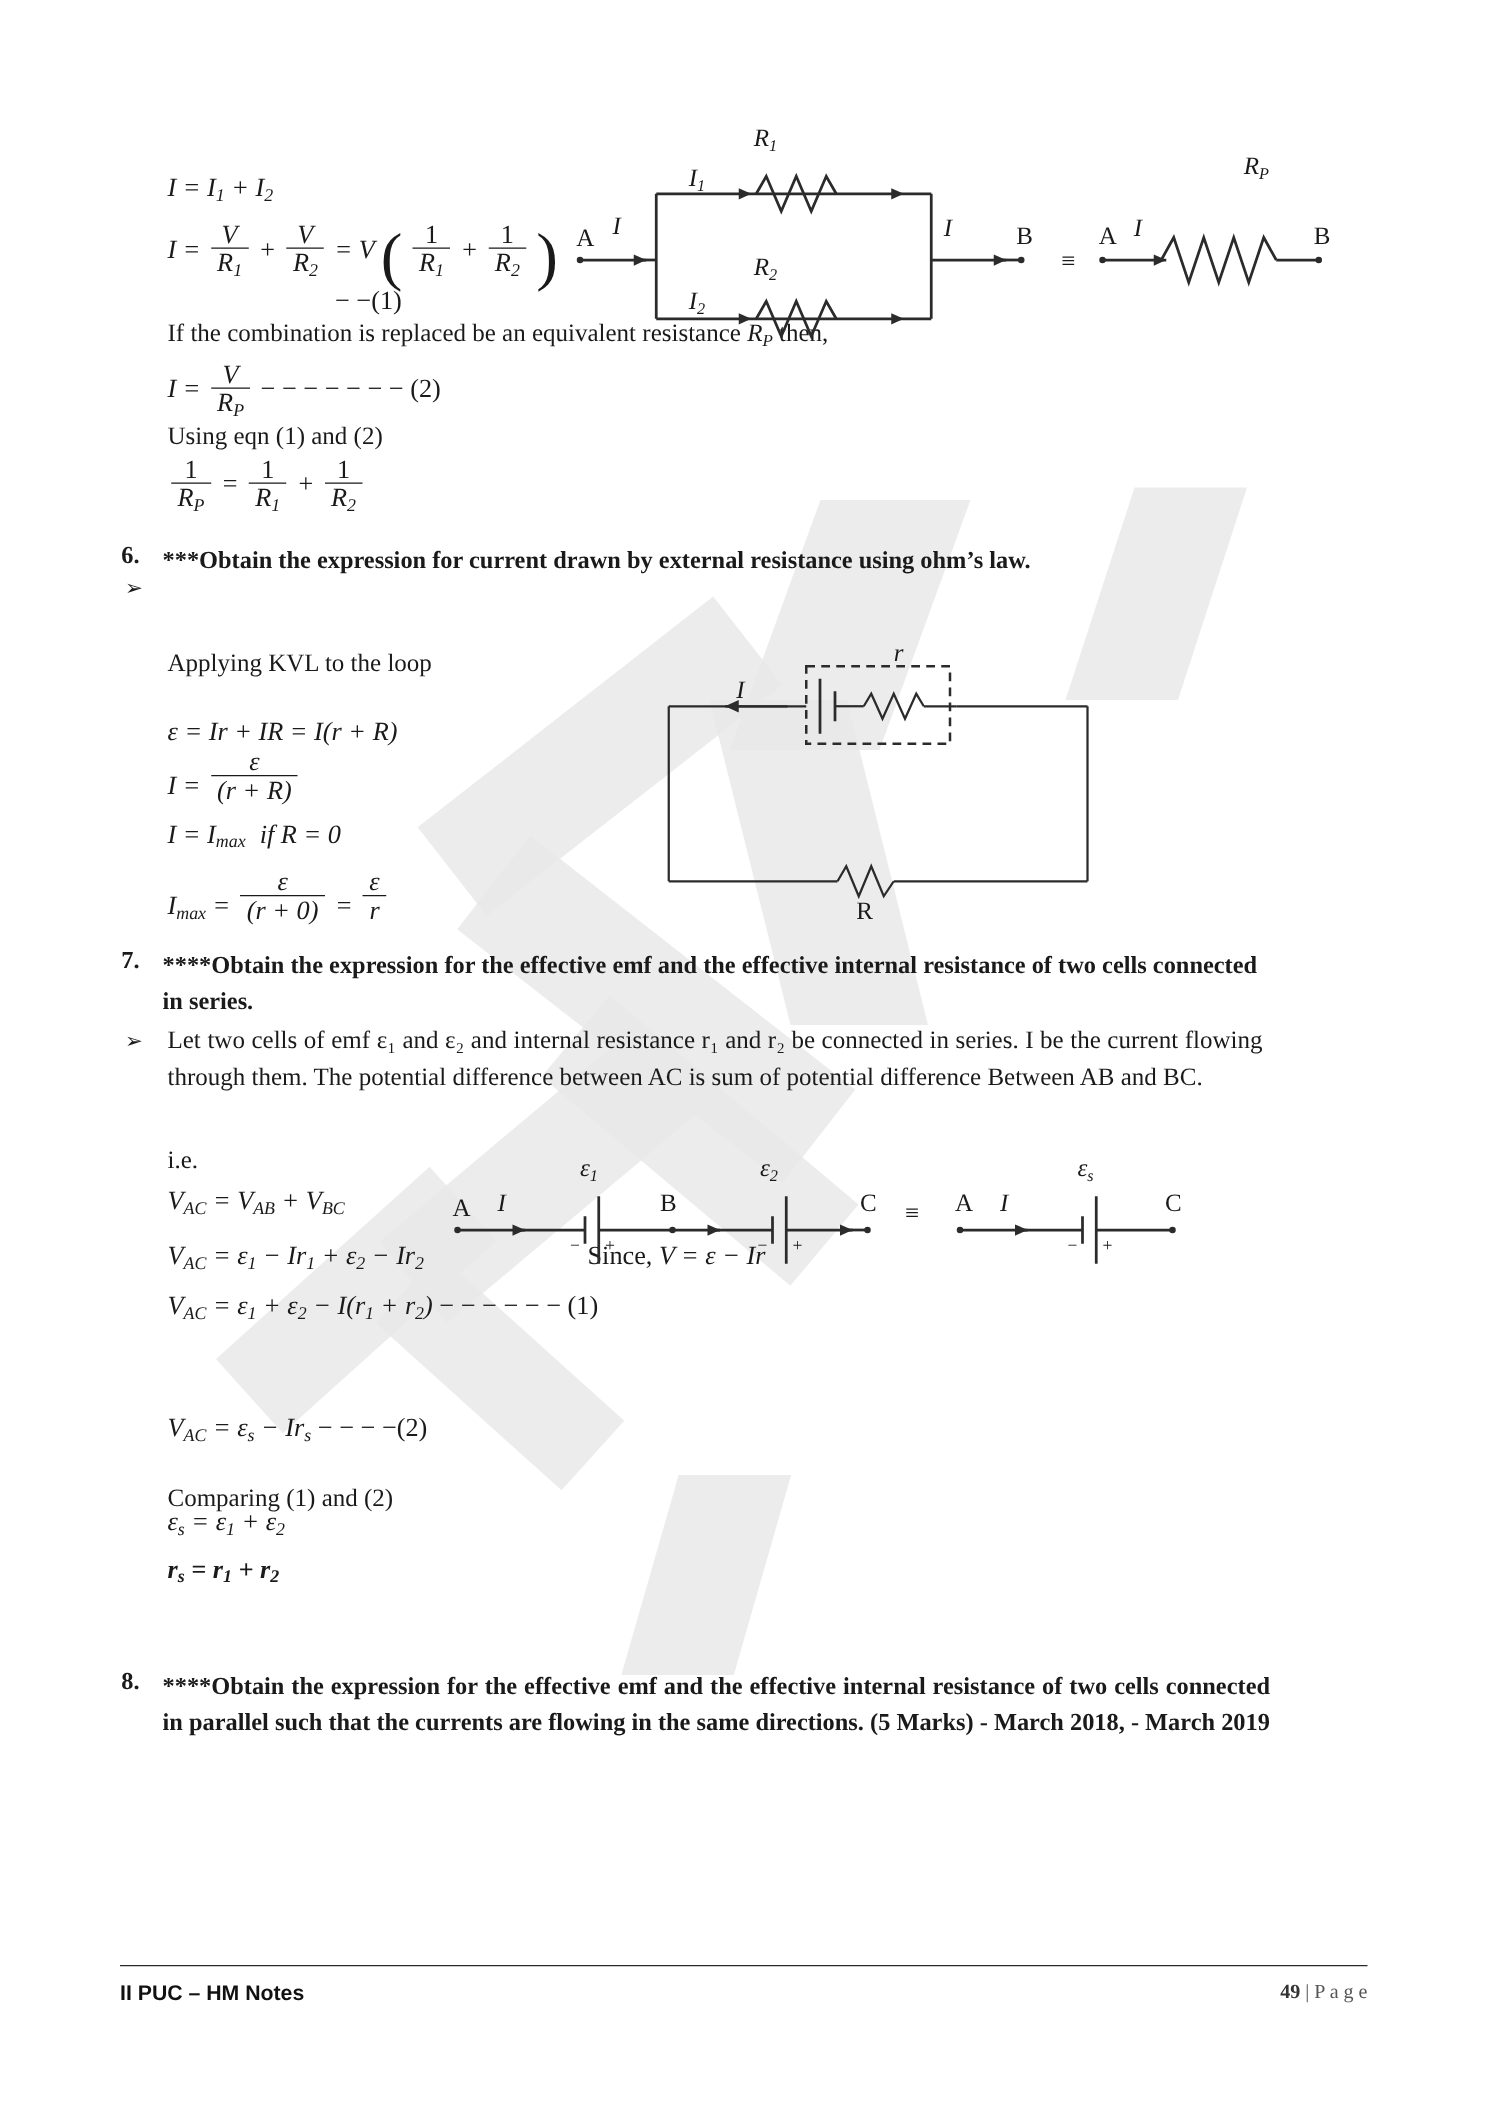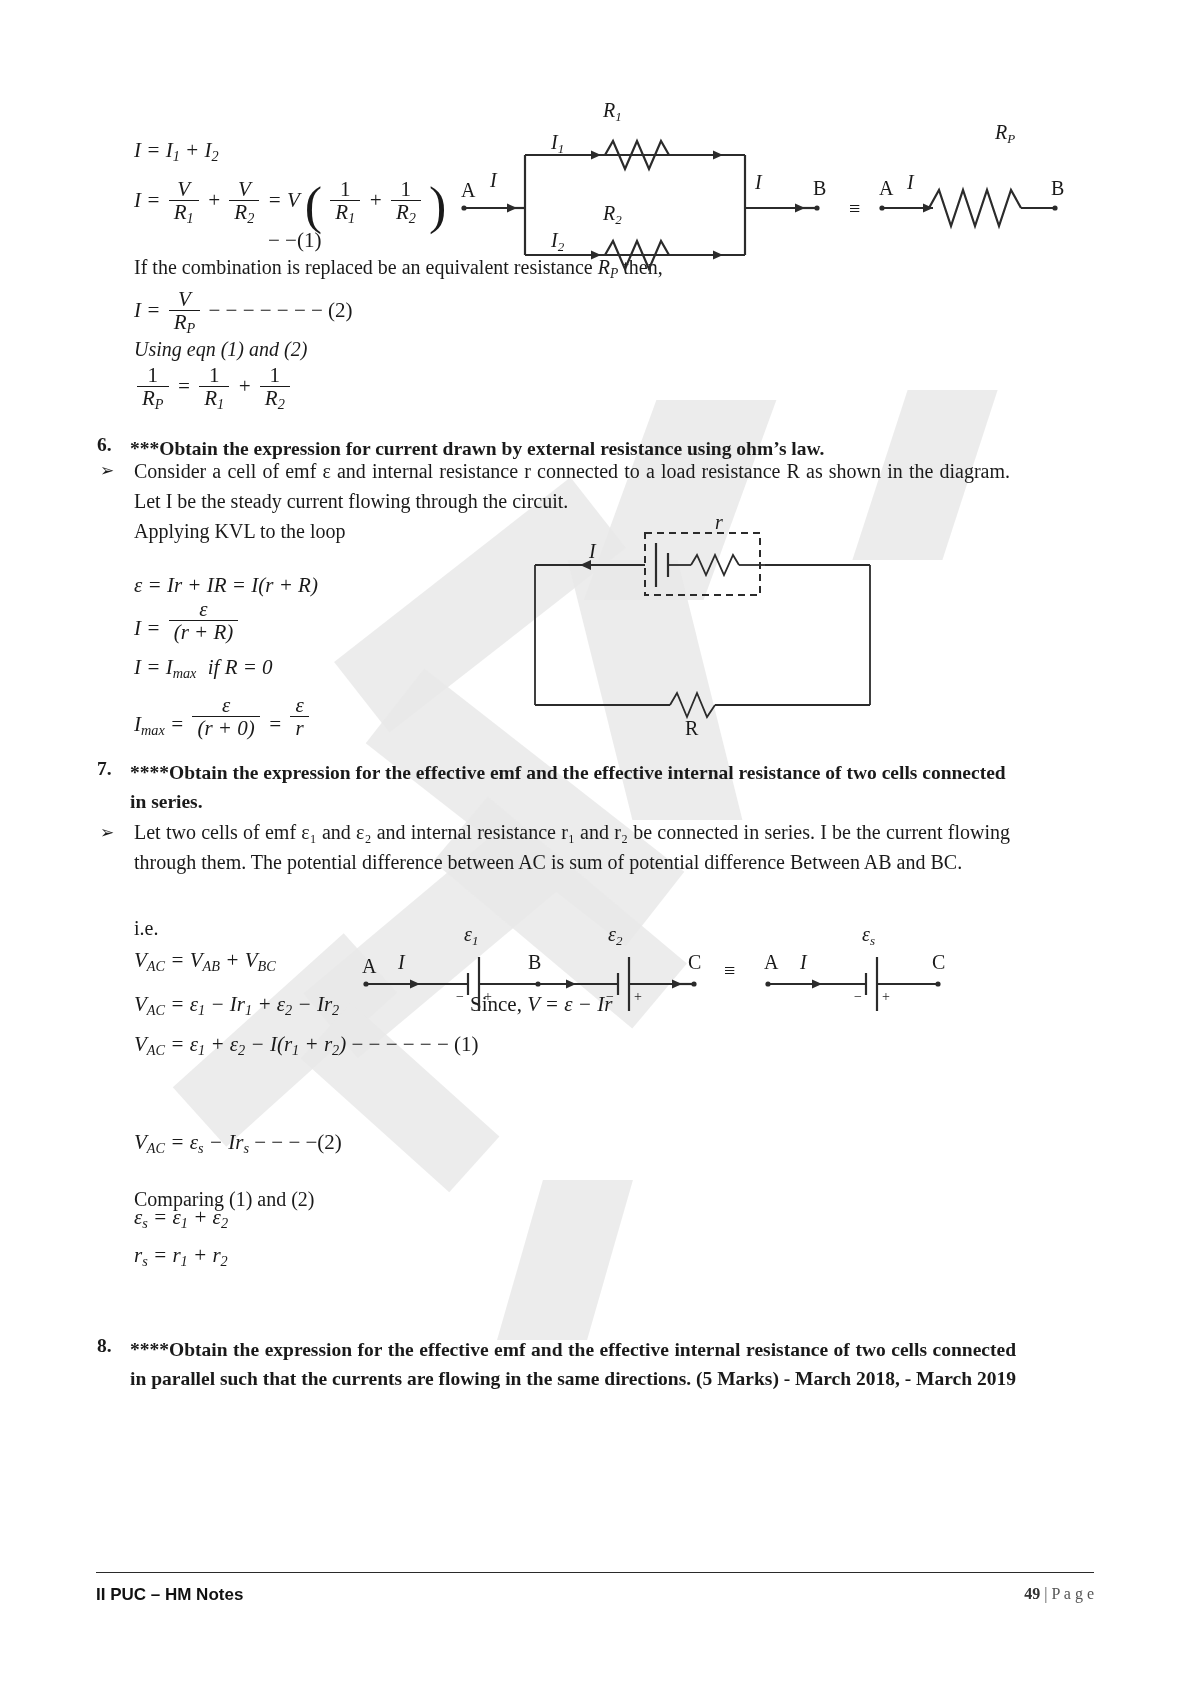--- a/index.html
+++ b/index.html
@@ -99,21 +99,21 @@
 <div class="txt" style="left:134px; top:256px;">
   If the combination is replaced be an equivalent resistance <span class="math">R<sub>P</sub></span> then,
 </div>
 
 <div class="eq math" style="left:134px; top:288px;">
   I =
   <span class="frac"><span class="num">V</span><span class="den">R<sub>P</sub></span></span>
   <span class="up">− − − − − − − (2)</span>
 </div>
 
-<div class="txt" style="left:134px; top:338px;font-style:italic;">Using eqn (1) and (2)</div>
+<div class="txt" style="left:134px; top:338px;">Using eqn (1) and (2)</div>
 
 <div class="eq math" style="left:134px; top:364px;">
   <span class="frac"><span class="num up">1</span><span class="den">R<sub>P</sub></span></span>
   =
   <span class="frac"><span class="num up">1</span><span class="den">R<sub>1</sub></span></span>
   +
   <span class="frac"><span class="num up">1</span><span class="den">R<sub>2</sub></span></span>
 </div>
 
 <div class="block" style="left:455px; top:125px;">
@@ -165,21 +165,20 @@
     <line class="wire" x1="566" y1="83" x2="600" y2="83"></line>
     <circle class="dot" cx="600" cy="83" r="2.6"></circle>
     <text class="lbl-up" x="596" y="70">B</text>
   </svg>
 </div>
 
 <div class="qnum" style="left:97px; top:434px;">6.</div>
 <div class="qtext" style="left:130px; top:434px; width:890px;">***Obtain the expression for current drawn by external resistance using ohm’s law.</div>
 
 <div class="bullet" style="left:100px; top:460px;">➢</div>
-<div class="btext" style="left:134px; top:456px; width:876px;">Consider a cell of emf ε and internal resistance r connected to a load resistance R as shown in the diagram. Let I be the steady current flowing through the circuit.</div>
 
 <div class="txt" style="left:134px; top:520px;">Applying KVL to the loop</div>
 
 <div class="eq math" style="left:134px; top:573px;">
   ε = Ir + IR = I(r + R)
 </div>
 
 <div class="eq math" style="left:134px; top:598px;">
   I =
   <span class="frac" style="vertical-align:-4px;">
@@ -263,21 +262,21 @@
 <div class="eq math" style="left:134px; top:1130px;">
   V<sub>AC</sub> = ε<sub>s</sub> − Ir<sub>s</sub> <span class="up">− − − −(2)</span>
 </div>
 
 <div class="txt" style="left:134px; top:1168px;margin-top:20px;">Comparing (1) and (2)</div>
 
 <div class="eq math" style="left:134px; top:1205px;">
   ε<sub>s</sub> = ε<sub>1</sub> + ε<sub>2</sub>
 </div>
 
-<div class="eq math" style="left:134px; top:1243px;">
+<div class="eq math" style="left:134px; top:1243px;font-weight:bold;">
   r<sub>s</sub> = r<sub>1</sub> + r<sub>2</sub>
 </div>
 
 <div class="block" style="left:360px; top:925px;">
   <svg width="600" height="90" viewBox="0 0 600 90">
 
     <text class="lbl-up" x="2" y="48">A</text>
     <circle class="dot" cx="6" cy="59" r="2.6"></circle>
     <text class="lbl" x="38" y="44">I</text>
     <line class="wire" x1="6" y1="59" x2="60" y2="59"></line>

